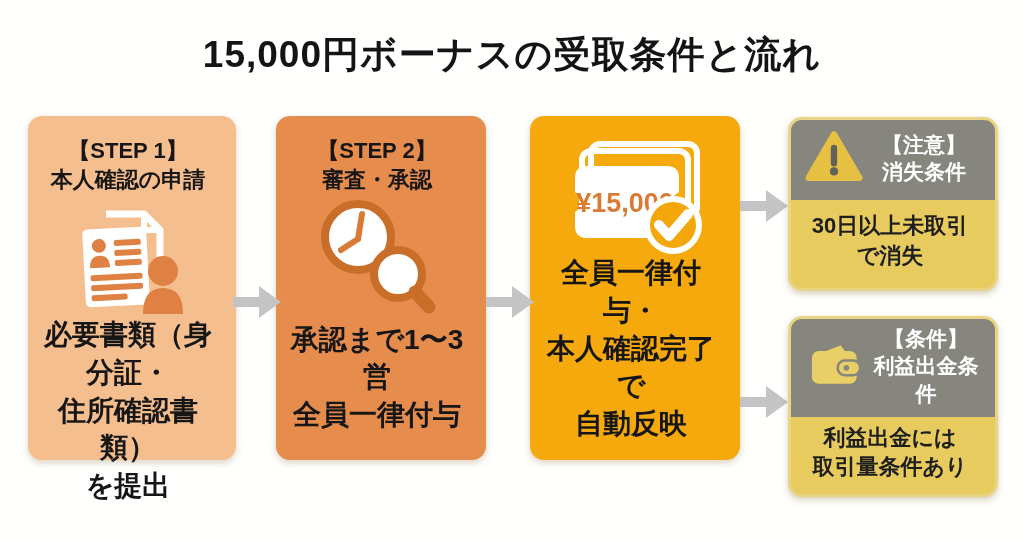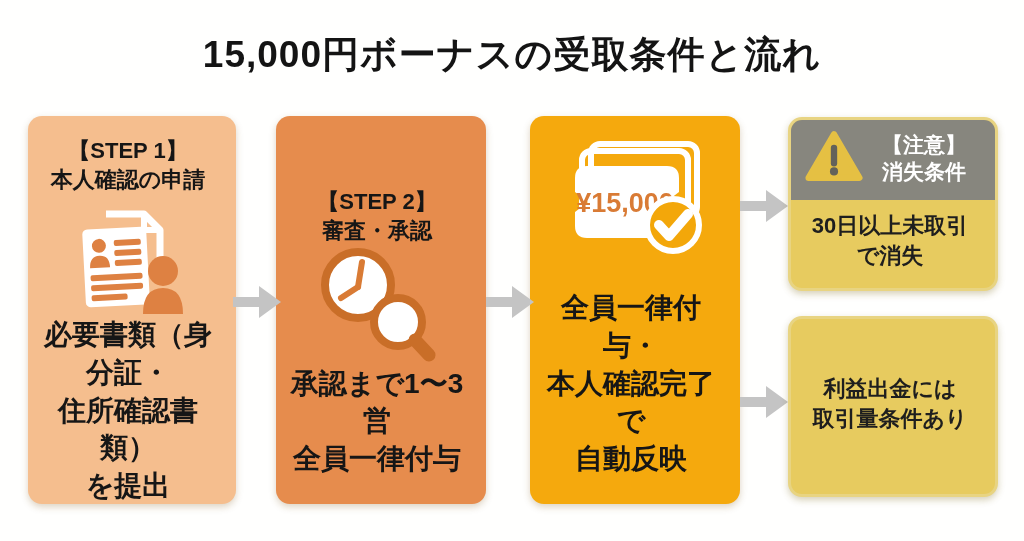--- a/index.html
+++ b/index.html
@@ -13,29 +13,29 @@
 
   .main-title {
     position: absolute; left: 0; top: 30px; width: 1024px;
     text-align: center;
     font-size: 37px; font-weight: 700; letter-spacing: 1px;
     color: #141414;
     white-space: pre-line;
   }
 
   .step-card {
-    position: absolute; top: 116px; height: 388px;
+    position: absolute; top: 116px; height: 344px;
     border-radius: 14px;
     display: flex; flex-direction: column; align-items: center;
     justify-content: space-between;
     padding: 20px 14px 26px 6px;
     box-shadow: 0 3px 7px rgba(120,80,20,0.25);
   }
   .step-1 { left: 28px;  width: 208px; background: var(--step1_bg, #F5BE8E); }
-  .step-2 { left: 276px; width: 210px; background: var(--step2_bg, #E68C4D); justify-content: flex-end; }
+  .step-2 { left: 276px; width: 210px; background: var(--step2_bg, #E68C4D); }
   .step-3 { left: 530px; width: 210px; background: var(--step3_bg, #F5A90D); }
 
   .step-heading {
     font-size: 22px; font-weight: 800; color: #161616;
     text-align: center; line-height: 1.32; white-space: pre-line;
   }
   .step-body {
     font-size: 28px; font-weight: 800; color: #161616;
     text-align: center; line-height: 1.35; white-space: pre-line;
   }
@@ -171,17 +171,30 @@
         </svg>
       </span>
       <div class="note-heading">【注意】
 消失条件</div>
     </div>
     <div class="note-body">30日以上未取引
 で消失</div>
   </div>
 
   <div class="note-card note-b">
+    <div class="note-header">
+      <span class="note-icon">
+        <svg width="62" height="56" viewBox="0 0 72 64">
+          <path d="M14 20 L42 9 L47 19" fill="#E8CF68" stroke="#87867E" stroke-width="2"></path>
+          <path d="M18 21 L44 13 L47 19" fill="#E8CF68"></path>
+          <rect x="8" y="17" width="52" height="38" rx="8" fill="#E8CF68"></rect>
+          <rect x="38" y="28" width="26" height="17" rx="8" fill="#E8CF68" stroke="#87867E" stroke-width="3"></rect>
+          <circle cx="48" cy="36.5" r="3.2" fill="#87867E"></circle>
+        </svg>
+      </span>
+      <div class="note-heading">【条件】
+利益出金条件</div>
+    </div>
     <div class="note-body">利益出金には
 取引量条件あり</div>
   </div>
 
 </div>
 
 </body></html>

